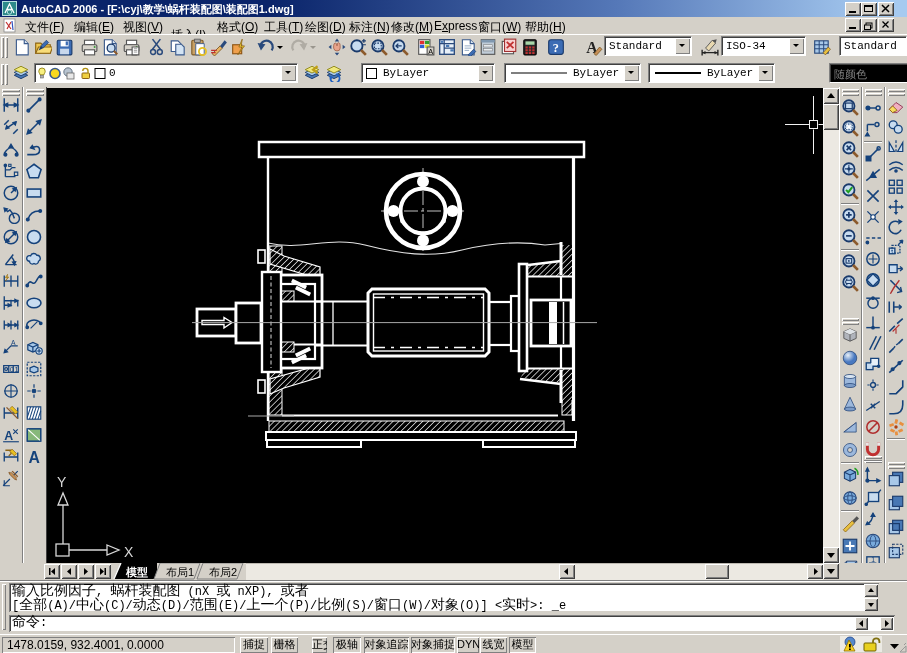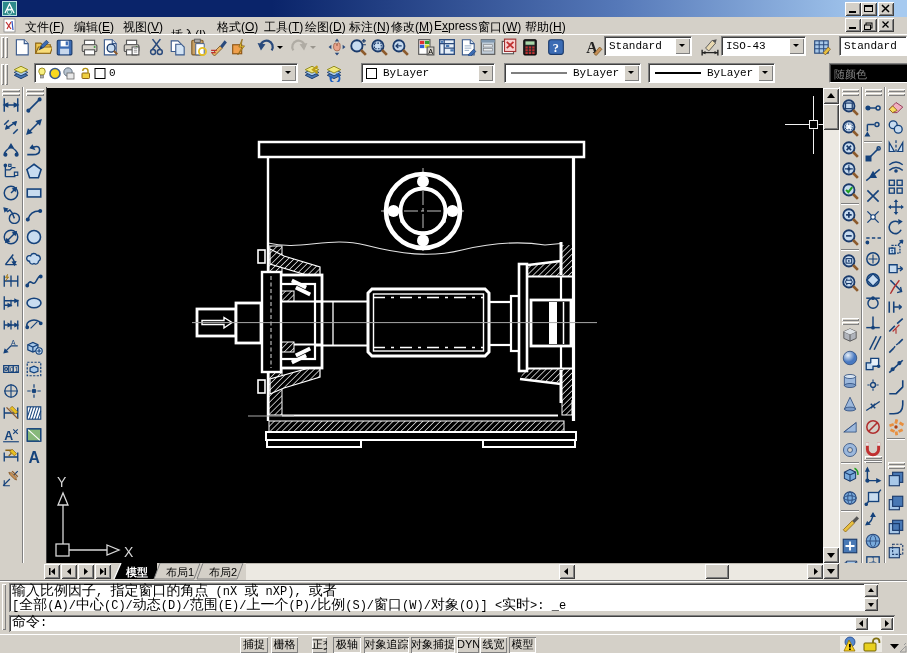--- a/index.html
+++ b/index.html
@@ -95,20 +95,21 @@
 
 <div class="abs" style="left:0;top:0;width:907px;height:17px;background:linear-gradient(90deg,#0a246a 0%,#0a246a 30%,#5578b8 68%,#a6caf0 97%)">
  <div class="abs" style="left:2px;top:1px;width:15px;height:15px">
   <svg width="15" height="15">
         <rect x="0" y="0" width="15" height="15" fill="#2e8a8a"></rect>
         <rect x="0.5" y="0.5" width="14" height="14" fill="none" stroke="#b8e0e0" stroke-width="1"></rect>
         <path d="M3 12 L7.5 3 L12 12 M5 8.5 L10 8.5" stroke="#fff" fill="none" stroke-width="1.3"></path>
         <circle cx="7.5" cy="11" r="2.2" fill="none" stroke="#d0f0f0" stroke-width="0.8"></circle>
       </svg>
  </div>
+ <div class="abs" style="left:21px;top:2px;color:#fff;font-weight:bold;font-size:11px;letter-spacing:0px">AutoCAD 2006 - [F:\cyj\教学\蜗杆装配图\装配图1.dwg]</div>
  <div class="btn3 abs" style="left:845px;top:2px"><svg width="16" height="14">
         <rect x="4" y="9" width="7" height="2" fill="#000"></rect>
       </svg></div>
  <div class="btn3 abs" style="left:861px;top:2px"><svg width="16" height="14">
         <rect x="3.5" y="3.5" width="8" height="6" fill="none" stroke="#000"></rect>
         <rect x="3.5" y="3" width="8" height="2" fill="#000"></rect>
       </svg></div>
  <div class="btn3 abs" style="left:878px;top:2px"><svg width="16" height="14">
         <path d="M4 3 L11 10 M11 3 L4 10" stroke="#000" stroke-width="1.5"></path>
       </svg></div>
@@ -343,21 +344,21 @@
  <div class="sep-v" style="left:696px;top:37px;height:21px"></div>
  <div class="ic" style="left:701px;top:4px">
       <svg viewBox="0 0 16 16">
         <path d="M1 13 L15 13 M1 10.5 L1 15.5 M15 10.5 L15 15.5" stroke="#222" stroke-width="1.2"></path>
         <path d="M1 13 L4 11.5 L4 14.5 Z M15 13 L12 11.5 L12 14.5 Z" fill="#222"></path>
         <path d="M4 9 L10 2 L13 4.5 L7 11.5 Z" fill="#e8d8b0" stroke="#555" stroke-width="0.8"></path>
         <path d="M10 2 L13 4.5 L14 1 Z" fill="#555"></path>
       </svg>
     </div>
  <div class="combo" style="left:721px;top:2px;width:85px">
-      <span class="txt">ISO-43</span>
+      <span class="txt">ISO-34</span>
       <span class="arr"></span>
     </div>
  <div class="sep-v" style="left:809px;top:37px;height:21px"></div>
  <div class="ic" style="left:813px;top:4px">
       <svg viewBox="0 0 16 16">
         <rect x="1.5" y="2.5" width="12" height="11" fill="#a8c8e8" stroke="#2a4a7c"></rect>
         <path d="M1.5 6 H13.5 M1.5 9.5 H13.5 M5.5 2.5 V13.5 M9.5 2.5 V13.5" stroke="#2a4a7c" stroke-width="0.9"></path>
         <path d="M9 13 L13.5 8 L15.5 10 L11 15 Z" fill="#e8c040" stroke="#7c5a28" stroke-width="0.7"></path>
       </svg>
     </div>
@@ -1278,40 +1279,41 @@
         <path d="M7 4 L11 7.5 L7 11 Z" fill="#000"></path>
       </svg></div>
  <div class="sbtn" style="left:823px;top:0px;width:16px;height:16px"><svg width="16" height="16">
         <path d="M8 11 L12 6 L4 6 Z" fill="#000"></path>
       </svg></div>
 </div>
 
 <div class="abs" style="left:0;top:580px;width:907px;height:54px;background:#d4d0c8;box-shadow:inset 0 1px 0 #808080,inset 0 2px 0 #fff">
  <div class="abs grip-v" style="left:2px;top:4px;height:46px;width:4px"></div>
  <div class="abs white-in" style="left:9px;top:3px;width:870px;height:29px"></div>
- <div class="abs cmdt" style="left:12px;top:5px"><span class="k">输入比例因子</span>, <span class="k">指定窗口的角点</span> (nX <span class="k">或</span> nXP), <span class="k">或者</span>
+ <div class="abs cmdt" style="left:12px;top:5px"><span class="k">输入比例因子</span>, <span class="k">蜗杆装配图</span> (nX <span class="k">或</span> nXP), <span class="k">或者</span>
 [<span class="k">全部</span>(A)/<span class="k">中心</span>(C)/<span class="k">动态</span>(D)/<span class="k">范围</span>(E)/<span class="k">上一个</span>(P)/<span class="k">比例</span>(S)/<span class="k">窗口</span>(W)/<span class="k">对象</span>(O)] &lt;<span class="k">实时</span>&gt;: _e</div>
  <div class="abs" style="left:864px;top:4px;width:14px;height:27px;background:#ece9e2"></div>
  <div class="sbtn" style="left:864px;top:4px;width:14px;height:13px"><svg width="14" height="13">
         <path d="M7 4 L10 8 L4 8 Z" fill="#000"></path>
       </svg></div>
  <div class="sbtn" style="left:864px;top:18px;width:14px;height:13px"><svg width="14" height="13">
         <path d="M7 9 L10 5 L4 5 Z" fill="#000"></path>
       </svg></div>
  <div class="abs white-in" style="left:9px;top:35px;width:886px;height:17px"></div>
  <div class="abs cmdt" style="left:12px;top:36px"><span class="k">命令</span>:</div>
  <div class="sbtn" style="left:855px;top:37px;width:13px;height:13px"><svg width="13" height="13">
         <path d="M8 3 L4 6.5 L8 10 Z" fill="#000"></path>
       </svg></div>
  <div class="sbtn" style="left:880px;top:37px;width:13px;height:13px"><svg width="13" height="13">
         <path d="M5 3 L9 6.5 L5 10 Z" fill="#000"></path>
       </svg></div>
 </div>
 
 <div class="abs" style="left:0;top:634px;width:907px;height:19px;background:#d4d0c8;box-shadow:inset 0 1px 0 #fff">
+ <div class="abs sunken" style="left:2px;top:3px;width:233px;height:16px;font-size:12px;padding:1px 0 0 5px">1478.0159, 932.4001, 0.0000</div>
  <div class="statbtn up" style="left:240px;width:28px">捕捉</div>
  <div class="statbtn up" style="left:271px;width:27px">栅格</div>
  <div class="statbtn up" style="left:312px;width:15px">正交</div>
  <div class="statbtn dn" style="left:333px;width:28px">极轴</div>
  <div class="statbtn dn" style="left:364px;width:45px">对象追踪</div>
  <div class="statbtn dn" style="left:411px;width:44px">对象捕捉</div>
  <div class="statbtn up" style="left:457px;width:22px;font-size:11px">DYN</div>
  <div class="statbtn up" style="left:480px;width:27px">线宽</div>
  <div class="statbtn dn" style="left:509px;width:27px">模型</div>
  <div class="abs" style="left:840px;top:2px"><svg width="67" height="17">

